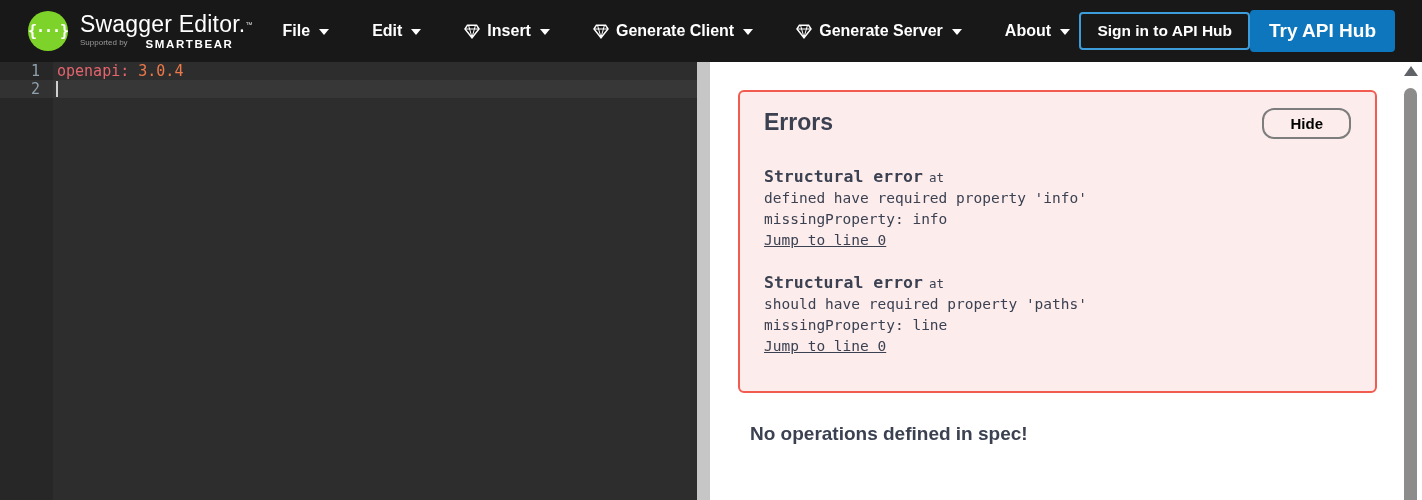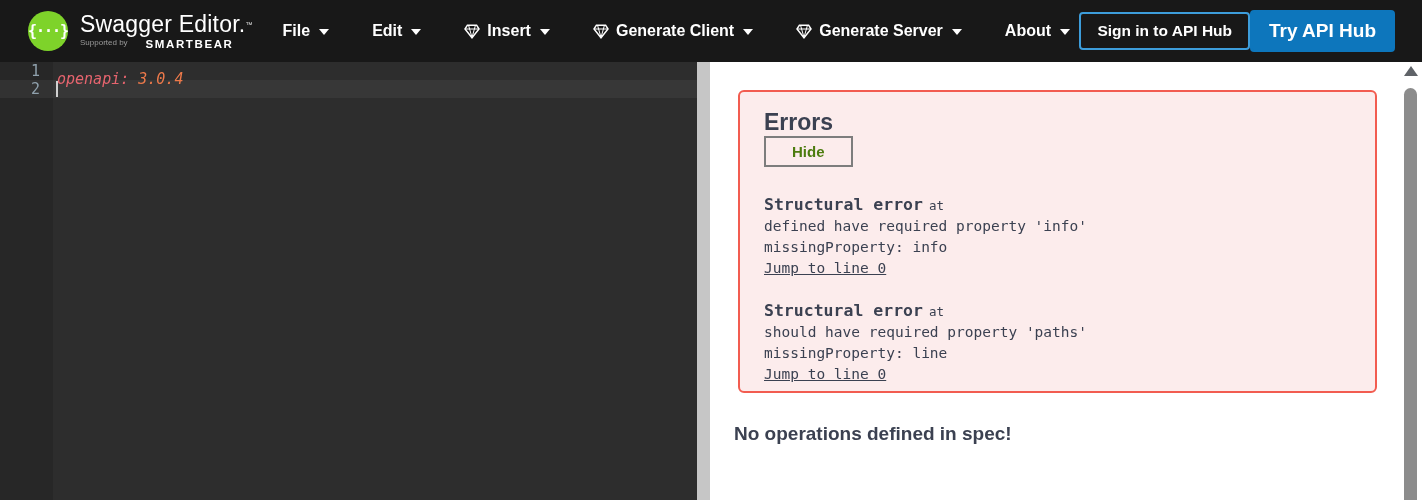--- a/index.html
+++ b/index.html
@@ -57,51 +57,51 @@
   }
   .gutter{position:absolute;top:0;left:0;width:53px;height:438px;background:#272727;}
   .active-line{position:absolute;top:18px;left:0;width:697px;height:18px;background:rgba(255,255,255,0.05);}
   .ed-row{position:absolute;left:0;width:697px;height:18px;line-height:18px;}
   .ed-row.r1{top:0;}
   .ed-row.r2{top:18px;}
   .line-num{
     position:absolute;left:0;top:0;width:40px;text-align:right;color:#8fa0ac;
     height:18px;line-height:18px;
   }
-  .code{position:absolute;left:57px;top:8px;height:18px;line-height:18px;white-space:pre;font-style:italic;}
+  .code{position:absolute;left:57px;top:0;height:18px;line-height:18px;white-space:pre;}
   .tok-key{color:#e5646e;}
   .tok-num{color:#ed794a;}
   .cursor{position:absolute;left:56px;top:19px;width:2px;height:16px;background:#d0d0d0;}
   
   .divider{position:absolute;top:62px;left:697px;width:13px;height:438px;background:#c6c6c6;cursor:col-resize;}
   
   .content{position:absolute;top:62px;left:710px;width:712px;height:438px;background:#ffffff;overflow:hidden;}
   .errors-panel{
     position:absolute;left:28px;top:28px;width:639px;height:303px;box-sizing:border-box;
     background:#fcecec;border:2px solid #f25c50;border-radius:6px;
     padding:16px 24px 0 24px;
   }
-  .errors-header{display:flex;justify-content:space-between;align-items:flex-start;flex-direction:column;}
+  .errors-header{display:flex;justify-content:space-between;align-items:flex-start;}
   .errors-title{color:#3b4151;font-size:23px;font-weight:700;line-height:28px;}
   .hide-btn{
-    background:transparent;border:2px solid #7d7d7d;border-radius:0;
-    color:#4d7c0f;font-size:15px;font-weight:700;padding:5px 26px;
+    background:transparent;border:2px solid #7d7d7d;border-radius:12px;
+    color:#000000;font-size:15px;font-weight:700;padding:5px 26px;
     font-family:"Liberation Sans",sans-serif;cursor:pointer;
   }
   .err-item{margin-top:27px;font-family:"DejaVu Sans Mono",monospace;color:#3b4151;}
   .err-item + .err-item{margin-top:21px;}
   .err-type{font-size:16.5px;font-weight:bold;line-height:22px;}
   .err-at{font-size:12.5px;font-weight:normal;margin-left:6px;}
   .err-line{font-size:14.5px;line-height:21px;}
   .err-jump{
     font-size:14.5px;line-height:21px;color:#3b4151;text-decoration:underline;
     cursor:pointer;display:inline-block;
   }
   .no-operations{
-    position:absolute;left:24px;top:361px;color:#3b4151;font-size:19px;font-weight:700;
+    position:absolute;left:40px;top:361px;color:#3b4151;font-size:19px;font-weight:700;
   }
   
   .scroll-up-arrow{
     position:absolute;top:4px;right:4px;width:0;height:0;cursor:pointer;
     border-left:7px solid transparent;border-right:7px solid transparent;
     border-bottom:10px solid #5f6368;
   }
   .scroll-thumb{
     position:absolute;top:26px;right:5px;width:13px;height:430px;
     background:#8c8c8c;border-radius:7px;cursor:pointer;

